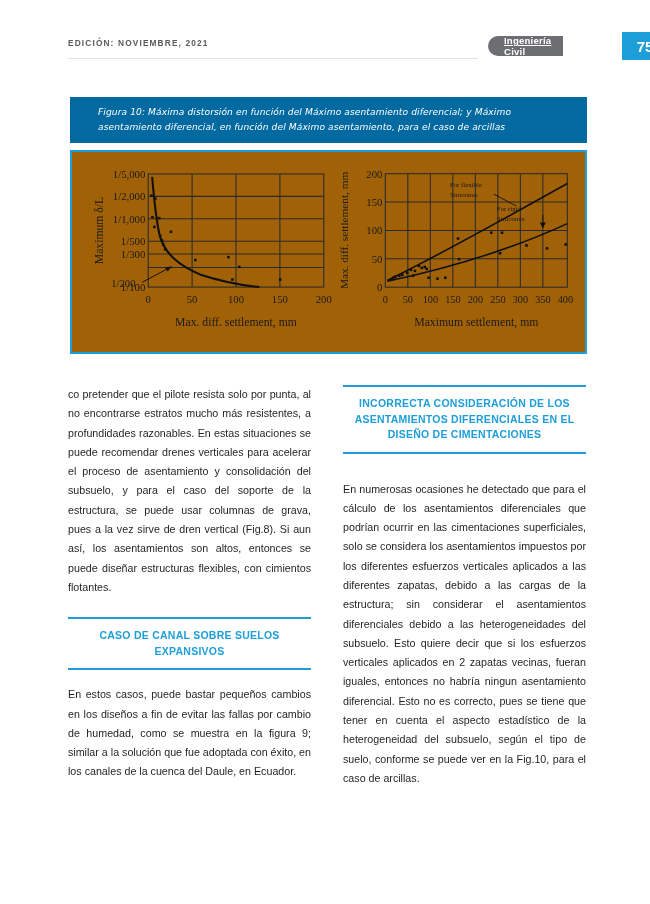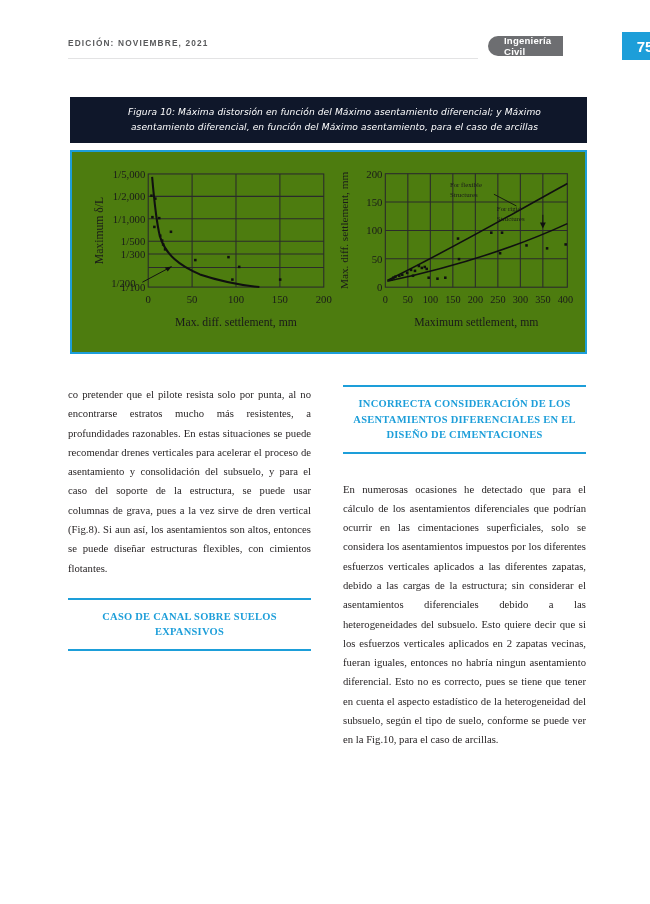--- a/index.html
+++ b/index.html
@@ -50,20 +50,21 @@
     background: #6d6e71;
     border-top-left-radius: 10px;
     border-bottom-left-radius: 10px;
     color: #ffffff;
     font-size: 9.6px;
     font-weight: 700;
     letter-spacing: .2px;
     display: flex;
     align-items: center;
     justify-content: center;
+    text-decoration: underline;
   }
   .page-number-box {
     position: absolute;
     left: 604px;
     top: 32px;
     width: 46px;
     height: 28px;
     background: #1d9ed9;
     color: #ffffff;
     font-size: 15px;
@@ -75,34 +76,33 @@
   }
 
   
   .figure-block {
     position: absolute;
     left: 70px;
     top: 97px;
     width: 517px;
   }
   .figure-caption {
-    background: #0f172a;
+    background: #0369a1;
     color: #ffffff;
     font-family: "DejaVu Sans", sans-serif;
     font-style: italic;
     font-size: 9.1px;
     line-height: 14.5px;
     padding: 8px 16px 9px 28px;
     letter-spacing: .1px;
-    text-align: center;
   }
   .figure-frame {
     margin-top: 7px;
     border: 2.5px solid #1d9ed9;
-    background: #4d7c0f;
+    background: #a16207;
     padding: 8px 6px 10px 6px;
     display: flex;
     box-sizing: border-box;
     height: 204px;
   }
   .chart-half {
     position: relative;
     flex: 1 1 50%;
     height: 100%;
   }
@@ -120,21 +120,20 @@
   }
 
   
   .body-columns {
     position: absolute;
     left: 68px;
     top: 385px;
     width: 518px;
     display: flex;
     gap: 32px;
-    font-family: Liberation Serif, serif;
   }
   .col {
     width: 243px;
   }
   .col p {
     margin: 0 0 0 0;
     font-size: 10.7px;
     line-height: 19.3px;
     text-align: justify;
     color: #231f20;
@@ -332,20 +331,21 @@
     </div>
 
   </div>
 </div>
 
 <div class="body-columns">
 
   <div class="col left">
     <p>co pretender que el pilote resista solo por punta, al no encontrarse estratos mucho más resistentes, a profundidades razonables. En estas situaciones se puede recomendar drenes verticales para acelerar el proceso de asentamiento y consolidación del subsuelo, y para el caso del soporte de la estructura, se puede usar columnas de grava, pues a la vez sirve de dren vertical (Fig.8). Si aun así, los asentamientos son altos, entonces se puede diseñar estructuras flexibles, con cimientos flotantes.</p>
     <div class="section-heading">CASO DE CANAL SOBRE SUELOS EXPANSIVOS</div>
+    <p class="after-heading">En estos casos, puede bastar pequeños cambios en los diseños a fin de evitar las fallas por cambio de humedad, como se muestra en la figura 9; similar a la solución que fue adoptada con éxito, en los canales de la cuenca del Daule, en Ecuador.</p>
   </div>
 
   <div class="col right">
     <div class="section-heading">INCORRECTA CONSIDERACIÓN DE LOS ASENTAMIENTOS DIFERENCIALES EN EL DISEÑO DE CIMENTACIONES</div>
     <p class="after-heading">En numerosas ocasiones he detectado que para el cálculo de los asentamientos diferenciales que podrían ocurrir en las cimentaciones superficiales, solo se considera los asentamientos impuestos por los diferentes esfuerzos verticales aplicados a las diferentes zapatas, debido a las cargas de la estructura; sin considerar el asentamientos diferenciales debido a las heterogeneidades del subsuelo. Esto quiere decir que si los esfuerzos verticales aplicados en 2 zapatas vecinas, fueran iguales, entonces no habría ningun asentamiento diferencial. Esto no es correcto, pues se tiene que tener en cuenta el aspecto estadístico de la heterogeneidad del subsuelo, según el tipo de suelo, conforme se puede ver en la Fig.10, para el caso de arcillas.</p>
   </div>
 
 </div>
 
 </body></html>

